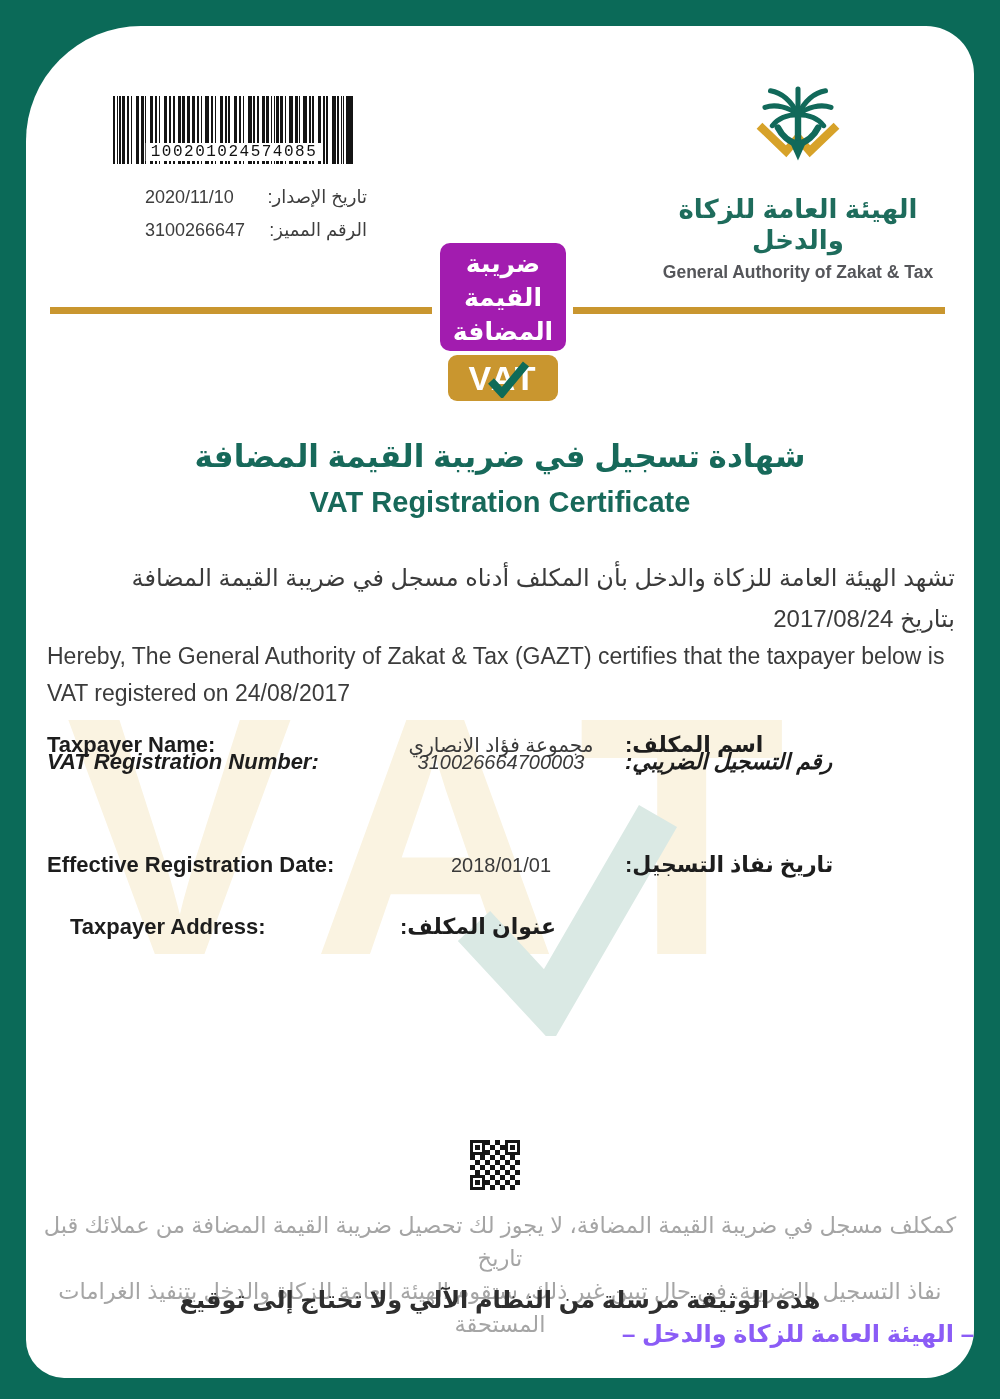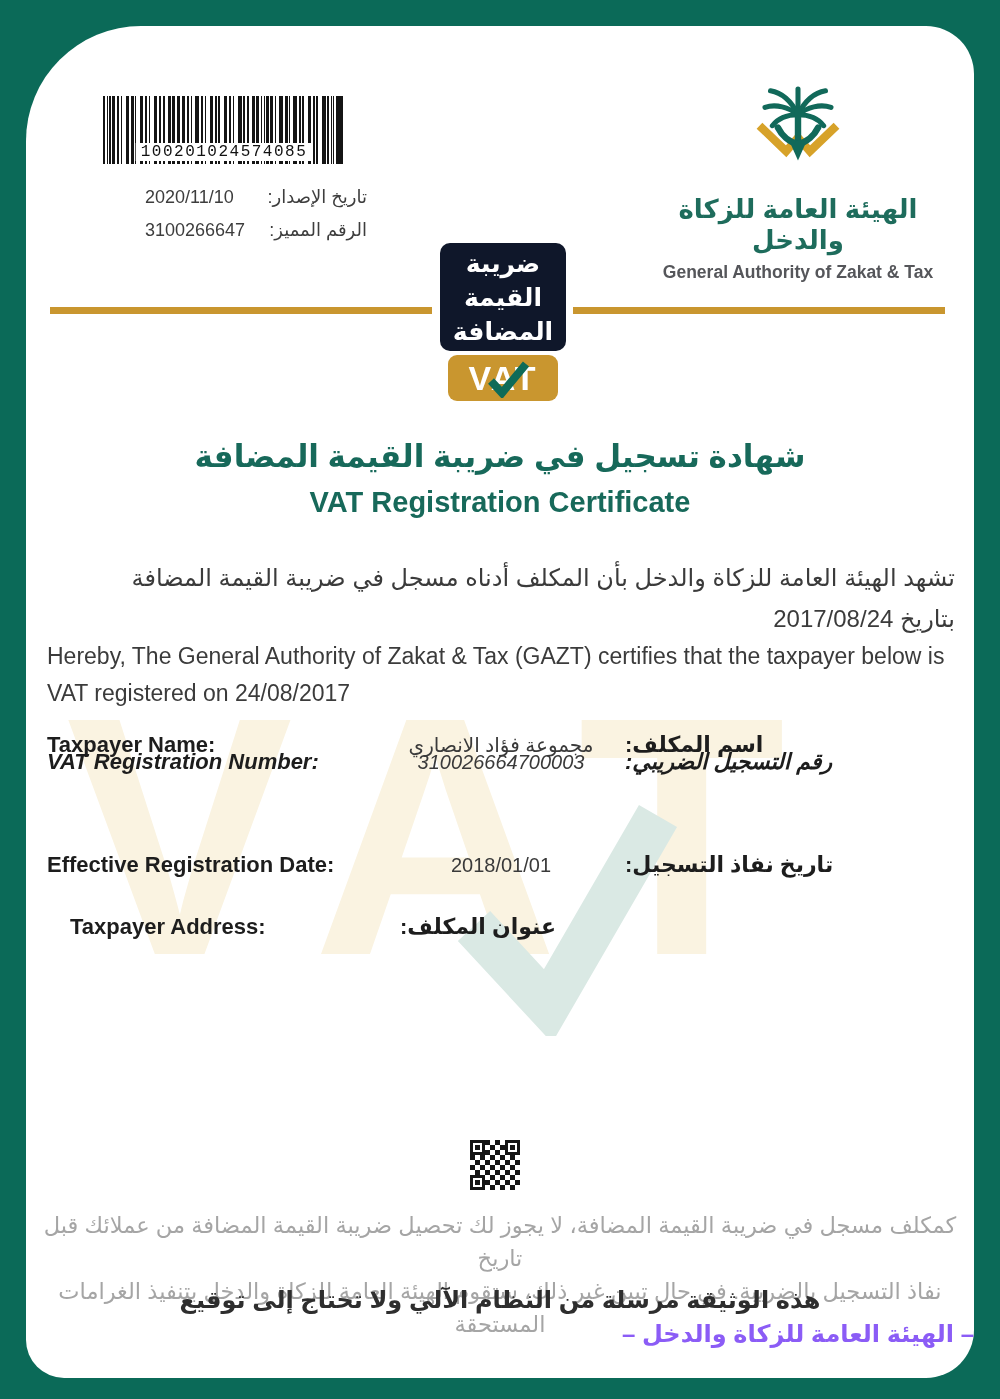--- a/index.html
+++ b/index.html
@@ -10,21 +10,21 @@
   }
   .card{
     position:absolute;left:26px;top:26px;width:948px;height:1352px;
     background:#ffffff;border-radius:115px 48px 48px 38px;
   }
   .abs{position:absolute;}
   .z1{z-index:2;}
 
   
   .barcode{
-    left:77px;top:70px;width:242px;height:68px;background-color:#fff;
+    left:87px;top:70px;width:242px;height:68px;background-color:#fff;
     background-image:
       repeating-linear-gradient(90deg,#141414 0 2px,transparent 2px 4px,#141414 4px 5px,transparent 5px 9px,#141414 9px 12px,transparent 12px 14px),
       repeating-linear-gradient(90deg,#141414 0 1px,transparent 1px 6px,#141414 6px 8px,transparent 8px 15px,#141414 15px 16px,transparent 16px 23px);
   }
   .barcode-number{
     position:absolute;left:50%;bottom:3px;transform:translateX(-50%);
     background:#fff;padding:0 5px;white-space:nowrap;
     font-family:"Liberation Mono","DejaVu Sans Mono",monospace;
     font-size:16px;letter-spacing:1.5px;color:#111;
   }
@@ -35,21 +35,21 @@
   .authority{left:604px;top:52px;width:336px;text-align:center;}
   .authority svg{display:block;margin:0 auto;}
   .authority-ar{font-size:26px;font-weight:bold;color:#1E6C5C;margin-top:6px;direction:rtl;}
   .authority-en{font-size:17.5px;font-weight:600;color:#55565A;margin-top:6px;}
 
   
   .gold-line{top:281px;height:7px;background:#C9962F;}
   .gold-line.left{left:24px;width:382px;}
   .gold-line.right{left:547px;width:372px;}
   .vat-green-box{
-    left:414px;top:217px;width:126px;height:108px;background:#0f172a;border-radius:10px;
+    left:414px;top:217px;width:126px;height:108px;background:#a21caf;border-radius:10px;
     color:#fff;text-align:center;font-weight:bold;font-size:25px;line-height:34px;
     direction:rtl;padding-top:3px;box-sizing:border-box;
   }
   .vat-gold-box{
     left:422px;top:329px;width:110px;height:46px;background:#C9962F;border-radius:9px;
     color:#fff;text-align:center;font-weight:800;font-size:34px;line-height:46px;letter-spacing:2px;
   }
   .vat-check{position:absolute;left:37px;top:3px;}
 
   

